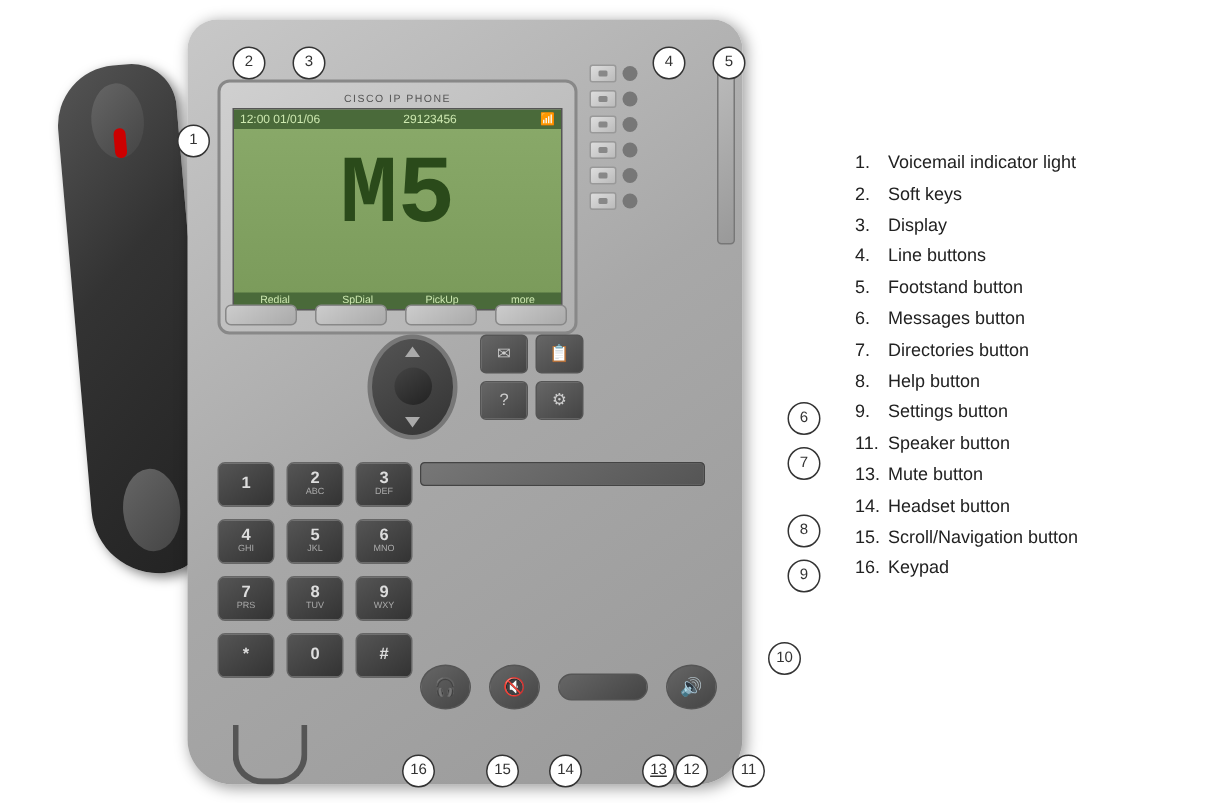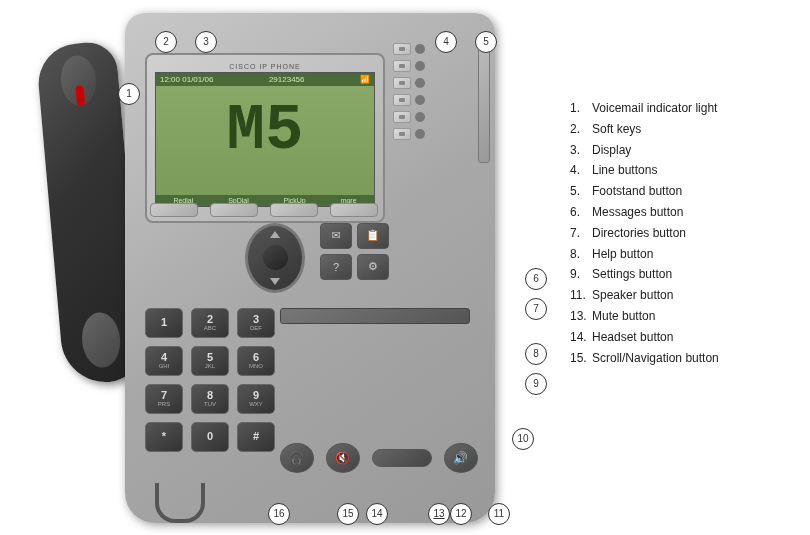--- a/index.html
+++ b/index.html
@@ -401,21 +401,21 @@
       <div class="callout" style="left:472px; top:415px;">10</div>
 
       <div class="callout" style="left:448px; top:490px;">11</div>
 
       <div class="callout" style="left:410px; top:490px;">12</div>
 
       <div class="callout" style="left:388px; top:490px;text-decoration:underline;">13</div>
 
       <div class="callout" style="left:326px; top:490px;">14</div>
 
-      <div class="callout" style="left:284px; top:490px;margin-left:13px;">15</div>
+      <div class="callout" style="left:284px; top:490px;">15</div>
 
       <div class="callout" style="left:228px; top:490px;">16</div>
 
       <div class="phone-chassis">
 
         <div class="screen-bezel">
           <div class="cisco-label">CISCO IP PHONE</div>
           <div class="screen">
             <div class="screen-header">
               <span>12:00 01/01/06</span>
@@ -615,16 +615,20 @@
         <span class="label-text">Mute button</span>
       </li>
       <li class="label-item">
         <span class="label-num">14.</span>
         <span class="label-text">Headset button</span>
       </li>
       <li class="label-item">
         <span class="label-num">15.</span>
         <span class="label-text">Scroll/Navigation  button</span>
       </li>
+      <li class="label-item">
+        <span class="label-num">16.</span>
+        <span class="label-text">Keypad</span>
+      </li>
     </ul>
   </div>
 
 </div>
 
 </body></html>

